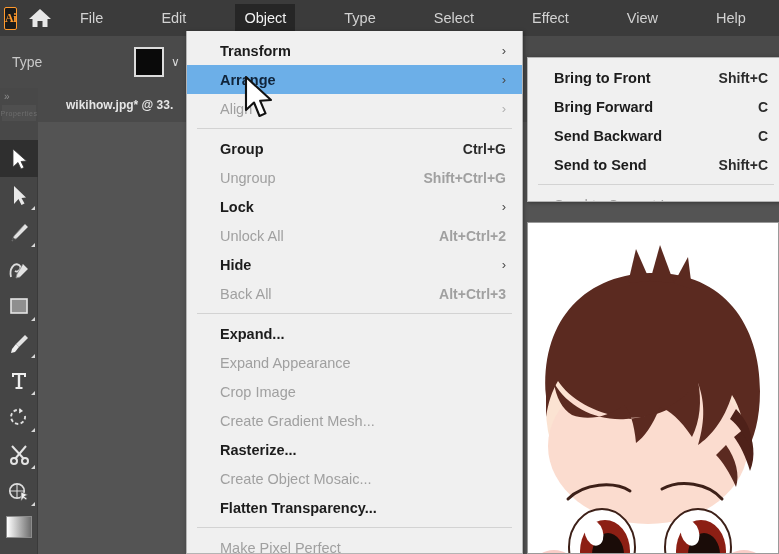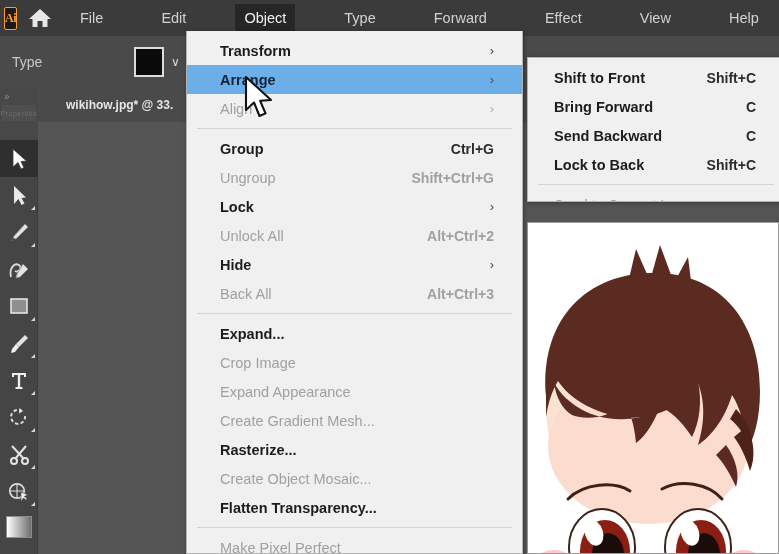--- a/index.html
+++ b/index.html
@@ -198,21 +198,21 @@
     border: 1px solid #b4b4b4;
     border-top: none;
     box-shadow: 1px 1px 4px rgba(0,0,0,0.35);
     z-index: 40;
     padding-top: 5px;
   }
   .mrow {
     position: relative;
     height: 29px;
     display: flex; align-items: center;
-    padding-left: 33px; padding-right: 28px;
+    padding-left: 33px; padding-right: 16px;
     font-size: 14.5px;
     color: #2b2b2b;
     white-space: nowrap;
   }
   .mrow.bold { font-weight: bold; color: #1c1c1c; }
   .mrow.disabled { color: #a0a0a0; font-weight: normal; }
   .mrow.hl {
     background: #6cafe8;
     color: #10243a;
     font-weight: bold;
@@ -271,21 +271,21 @@
       <svg width="26" height="22" viewBox="0 0 26 22">
         <path d="M13 2 L24 12 L20.5 12 L20.5 20 L15.5 20 L15.5 14 L10.5 14 L10.5 20 L5.5 20 L5.5 12 L2 12 Z" fill="#e8e8e8"></path>
       </svg>
     </div>
 
     <div id="menu-items">
         <div class="menu-item">File</div>
         <div class="menu-item">Edit</div>
         <div class="menu-item active">Object</div>
         <div class="menu-item">Type</div>
-        <div class="menu-item">Forward</div>
+        <div class="menu-item">Select</div>
         <div class="menu-item">Effect</div>
         <div class="menu-item">View</div>
         <div class="menu-item">Help</div>
       </div>
 
     <div class="ws-divider"></div>
     <div class="ws-switcher">
       <div class="ws-icon">
         <i class="tall"></i>
           <i></i>
@@ -473,58 +473,58 @@
       </div>
       <div class="mrow disabled">
         <span class="mlabel">Back All</span>
         <span class="mshort">Alt+Ctrl+3</span>
       </div>
       <div class="msep"></div>
       <div class="mrow bold">
         <span class="mlabel">Expand...</span>
       </div>
       <div class="mrow disabled">
+        <span class="mlabel">Expand Appearance</span>
+      </div>
+      <div class="mrow disabled">
         <span class="mlabel">Crop Image</span>
       </div>
       <div class="mrow disabled">
-        <span class="mlabel">Expand Appearance</span>
-      </div>
-      <div class="mrow disabled">
         <span class="mlabel">Create Gradient Mesh...</span>
       </div>
       <div class="mrow bold">
         <span class="mlabel">Rasterize...</span>
       </div>
       <div class="mrow disabled">
         <span class="mlabel">Create Object Mosaic...</span>
       </div>
       <div class="mrow bold">
         <span class="mlabel">Flatten Transparency...</span>
       </div>
       <div class="msep"></div>
       <div class="mrow disabled">
         <span class="mlabel">Make Pixel Perfect</span>
       </div>
     </div>
 
   <div id="arrange-submenu">
       <div class="mrow bold">
-        <span class="mlabel">Shift to Front</span>
+        <span class="mlabel">Bring to Front</span>
         <span class="mshort">Shift+C</span>
       </div>
       <div class="mrow bold">
         <span class="mlabel">Bring Forward</span>
         <span class="mshort">C</span>
       </div>
       <div class="mrow bold">
         <span class="mlabel">Send Backward</span>
         <span class="mshort">C</span>
       </div>
       <div class="mrow bold">
-        <span class="mlabel">Lock to Back</span>
+        <span class="mlabel">Send to Send</span>
         <span class="mshort">Shift+C</span>
       </div>
       <div class="msep"></div>
       <div class="mrow disabled">
         <span class="mlabel">Send to Current Layer</span>
       </div>
     </div>
 
   <div id="cursor">
     <svg width="34" height="46" viewBox="0 0 34 46">

